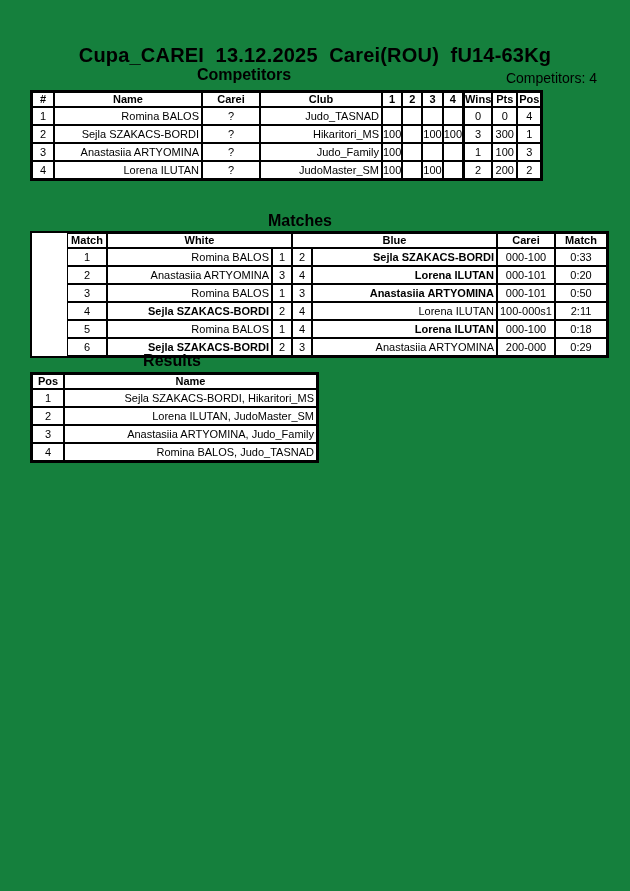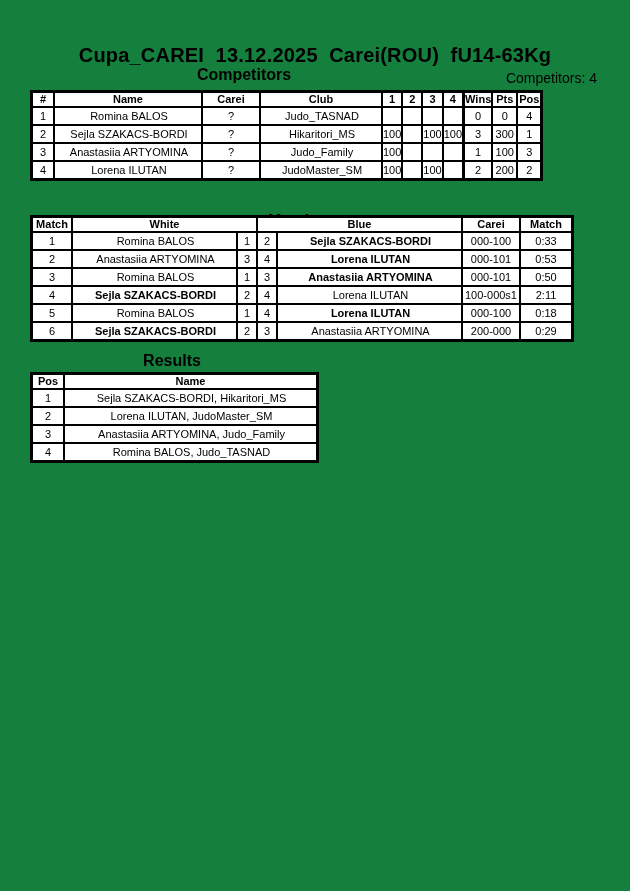--- a/index.html
+++ b/index.html
@@ -25,24 +25,24 @@
     position:absolute;border:2px solid #000;border-collapse:separate;
     border-spacing:0;table-layout:fixed;background:#fff;
   }
   table.tbl th,table.tbl td{
     border:1px solid #000;font-size:11px;line-height:1.1;vertical-align:middle;
     padding:0;overflow:hidden;white-space:nowrap;
   }
   table.tbl th{font-weight:bold;height:13px;text-align:center;}
   table.tbl td{height:16px;}
   .competitors-table{left:30px;top:90px;}
-  .matches-table{left:30px;top:215px;}
+  .matches-table{left:30px;top:231px;padding-left:35px;}
   .results-table{left:30px;top:372px;}
   .c{text-align:center;}
-  .l{text-align:center;padding-left:4px !important;padding-right:2px !important;}
+  .l{text-align:right;padding-left:4px !important;padding-right:2px !important;}
   .bold{font-weight:bold;}
   .thickleft{border-left:2px solid #000 !important;}
 </style>
 </head>
 <body>
 
 <div class="page">
 
   <div class="title">Cupa_CAREI  13.12.2025  Carei(ROU)  fU14-63Kg</div>
 
@@ -165,21 +165,21 @@
           <td class="c">000-100</td>
           <td class="c">0:33</td>
         </tr>
         <tr>
           <td class="c">2</td>
           <td class="l">Anastasiia ARTYOMINA</td>
           <td class="c">3</td>
           <td class="c">4</td>
           <td class="l bold">Lorena ILUTAN</td>
           <td class="c">000-101</td>
-          <td class="c">0:53</td>
+          <td class="c">0:20</td>
         </tr>
         <tr>
           <td class="c">3</td>
           <td class="l">Romina BALOS</td>
           <td class="c">1</td>
           <td class="c">3</td>
           <td class="l bold">Anastasiia ARTYOMINA</td>
           <td class="c">000-101</td>
           <td class="c">0:50</td>
         </tr>

